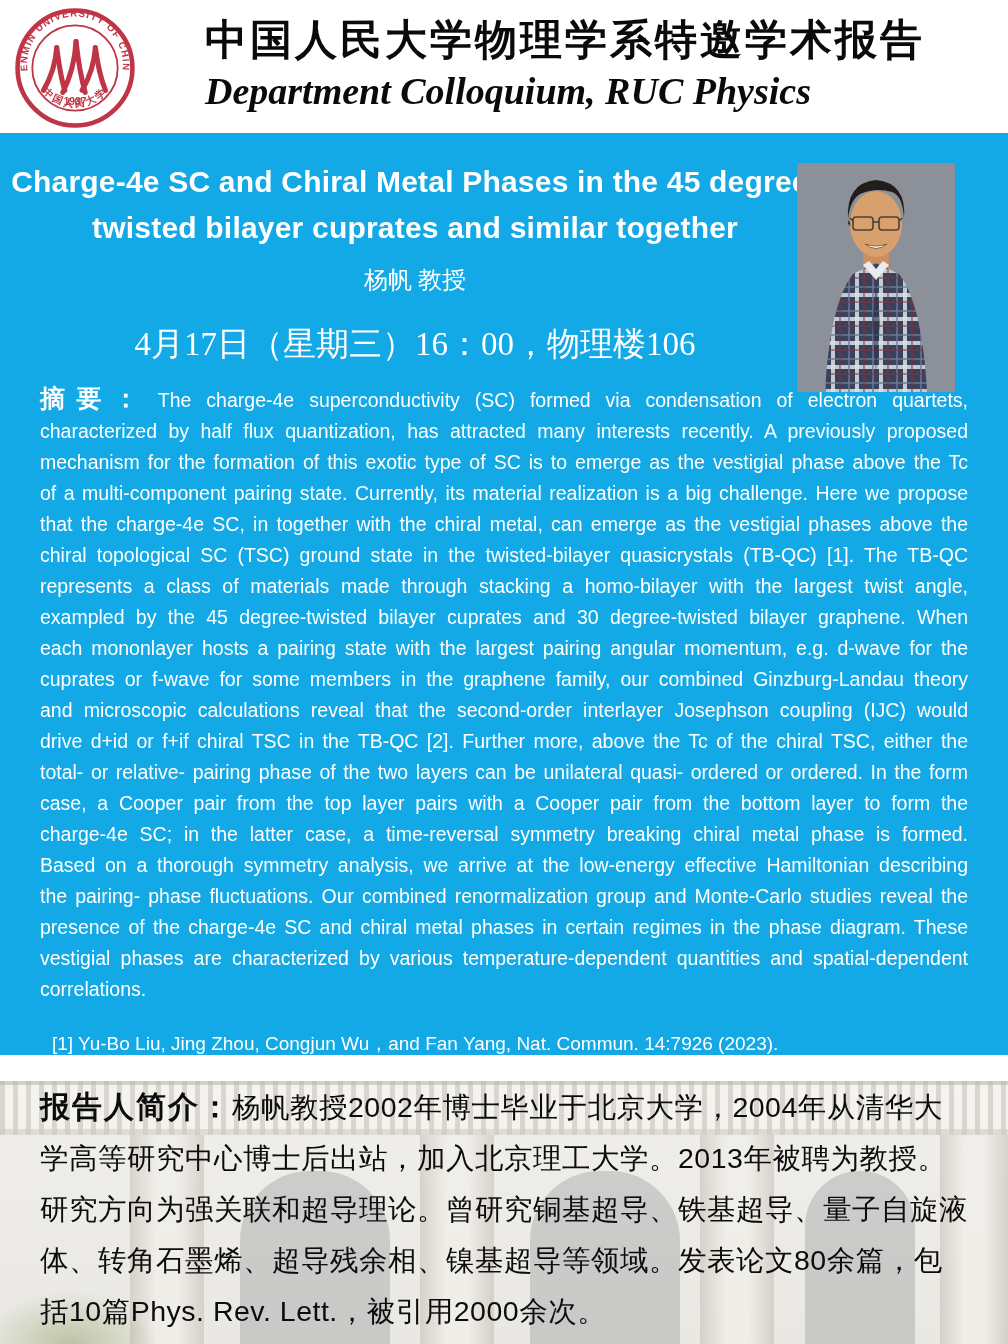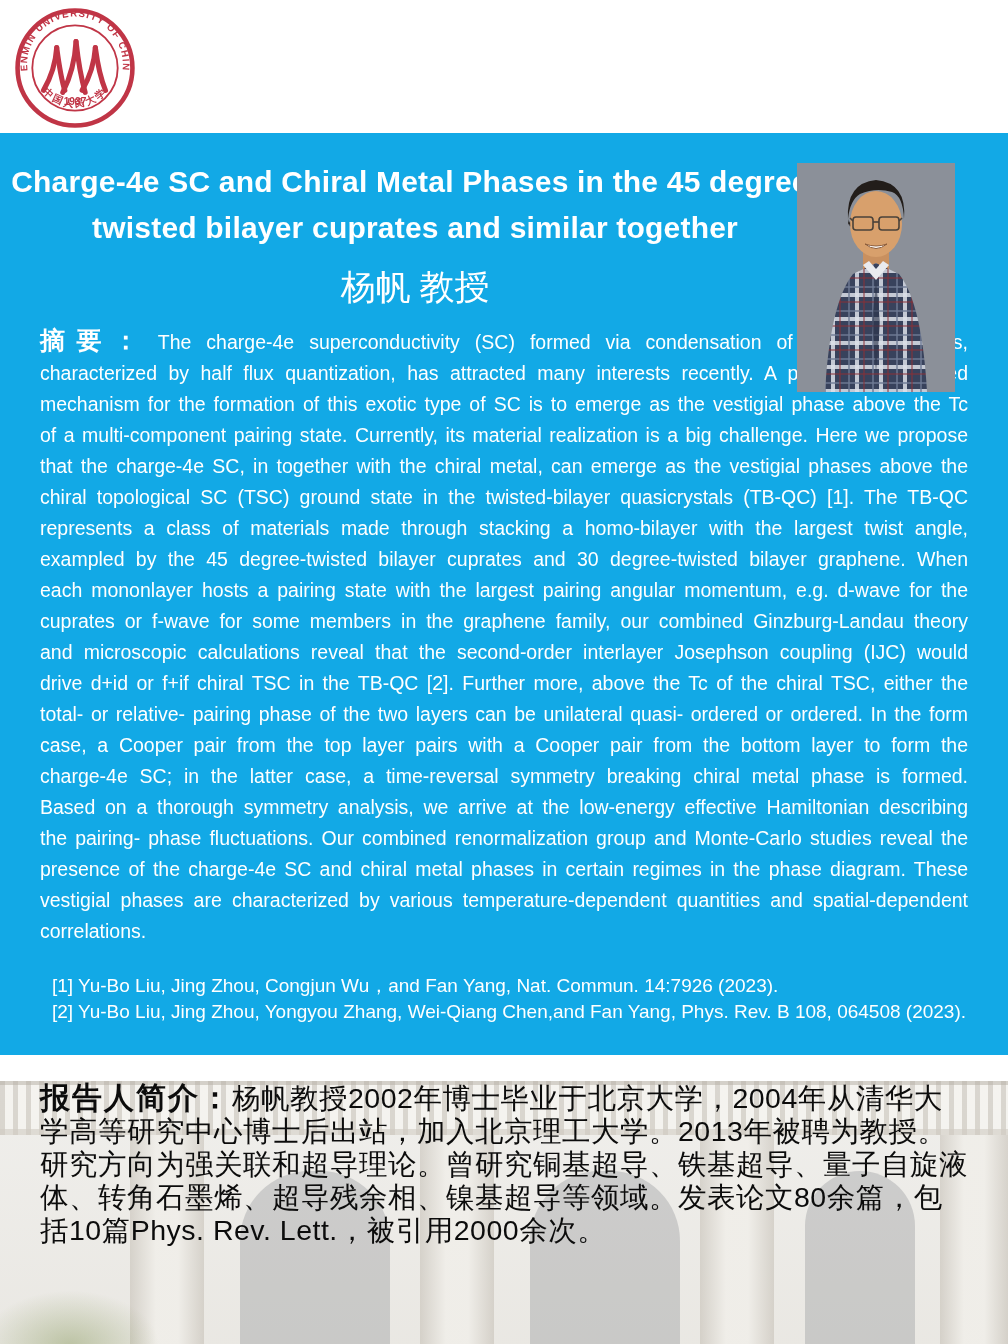--- a/index.html
+++ b/index.html
@@ -32,21 +32,21 @@
   .main {
     position: relative; height: 922px;
     background: #12a9e6;
     color: #ffffff;
   }
   .talk-left { width: 830px; padding-top: 26px; text-align: center; }
   .talk-title {
     font-size: 30px; line-height: 46px; font-weight: bold;
     letter-spacing: 0.2px;
   }
-  .speaker-name { margin-top: 16px; font-size: 35px; line-height: 42px; font-family: "Liberation Serif", serif; }
+  .speaker-name { margin-top: 8px; font-size: 24px; line-height: 42px; font-family: "Liberation Serif", serif; }
   .speaker-affiliation { font-size: 32px; line-height: 42px; font-family: "Liberation Serif", serif; }
   .talk-datetime { margin-top: 20px; font-size: 33px; line-height: 46px; font-family: "Liberation Serif", serif; }
 
   
   .photo {
     position: absolute; top: 30px; right: 53px;
     width: 158px; height: 229px; overflow: hidden;
   }
 
   
@@ -80,21 +80,21 @@
   }
   .col { position: absolute; top: 54px; bottom: 0; width: 74px;
     background: linear-gradient(90deg, rgba(195,189,179,0.55), rgba(240,238,233,0.9) 35%, rgba(240,238,233,0.9) 65%, rgba(195,189,179,0.55));
   }
   .col1 { left: 130px; } .col2 { left: 420px; } .col3 { left: 700px; } .col4 { left: 940px; width: 68px; }
   .opening { position: absolute; top: 90px; bottom: 0; width: 150px;
     background: rgba(85,92,100,0.22); border-radius: 70px 70px 0 0; }
   .open1 { left: 240px; } .open2 { left: 530px; } .open3 { left: 805px; width: 110px; }
   .bush { position: absolute; left: -20px; bottom: -30px; width: 180px; height: 110px;
     background: radial-gradient(ellipse at center, rgba(120,140,70,0.4), rgba(120,140,70,0) 70%); }
-  .bio { position: relative; margin: 26px 38px 16px 40px; font-size: 28.5px; line-height: 33px; letter-spacing: 0.5px; }
+  .bio { position: relative; margin: 26px 38px 16px 40px; font-size: 28.5px; line-height: 51px; letter-spacing: 0.5px; }
   .bio-label { font-weight: bold; font-size: 30px; letter-spacing: 2px; }
   .host-line {
     position: absolute; left: 23px; top: 228px;
     font-family: "Liberation Mono", monospace;
     font-weight: bold; font-size: 25px; white-space: nowrap; margin-top: 44px;
   }
   .host-line a { color: inherit; text-decoration: none; }
 </style>
 </head>
 <body>
@@ -118,27 +118,32 @@
         <path d="M61 34 C 60 52, 55 70, 48 84"></path>
         <path d="M61 34 C 63 52, 66 70, 70 84"></path>
         <path d="M80 40 C 79 55, 74 70, 67 82"></path>
         <path d="M80 40 C 82 55, 85 70, 90 82"></path>
       </g>
       <text x="60" y="96" text-anchor="middle" font-size="10" font-weight="bold" fill="#c03546" font-family="Liberation Sans, sans-serif">1937</text>
       <text font-size="10" font-weight="bold" fill="#c03546" letter-spacing="2" font-family="Liberation Serif, serif">
         <textPath href="#botPath" startOffset="50%" text-anchor="middle">中国人民大学</textPath>
       </text>
     </svg>
+    <div class="header-titles">
+      <div class="header-title-zh">中国人民大学物理学系特邀学术报告</div>
+      <div class="header-title-en">Department Colloquium, RUC Physics</div>
+    </div>
   </div>
 
   <div class="main">
     <div class="talk-left">
       <div class="talk-title">Charge-4e SC and Chiral Metal Phases in the 45 degree-</div>
       <div class="talk-title">twisted bilayer cuprates and similar together</div>
       <div class="speaker-name">杨帆  教授</div>
+      <div class="talk-datetime">4月17日（星期三）16：00，物理楼106</div>
     </div>
 
     <svg class="photo" viewBox="0 0 158 229">
       <defs>
         <pattern id="plaid" width="24" height="24" patternUnits="userSpaceOnUse">
           <rect width="24" height="24" fill="#38425c"></rect>
           <rect y="10" width="24" height="4" fill="#dde1e9" opacity="0.85"></rect>
           <rect x="10" width="4" height="24" fill="#dde1e9" opacity="0.85"></rect>
           <rect y="3" width="24" height="2" fill="#707b96" opacity="0.7"></rect>
           <rect x="3" width="2" height="24" fill="#707b96" opacity="0.7"></rect>

